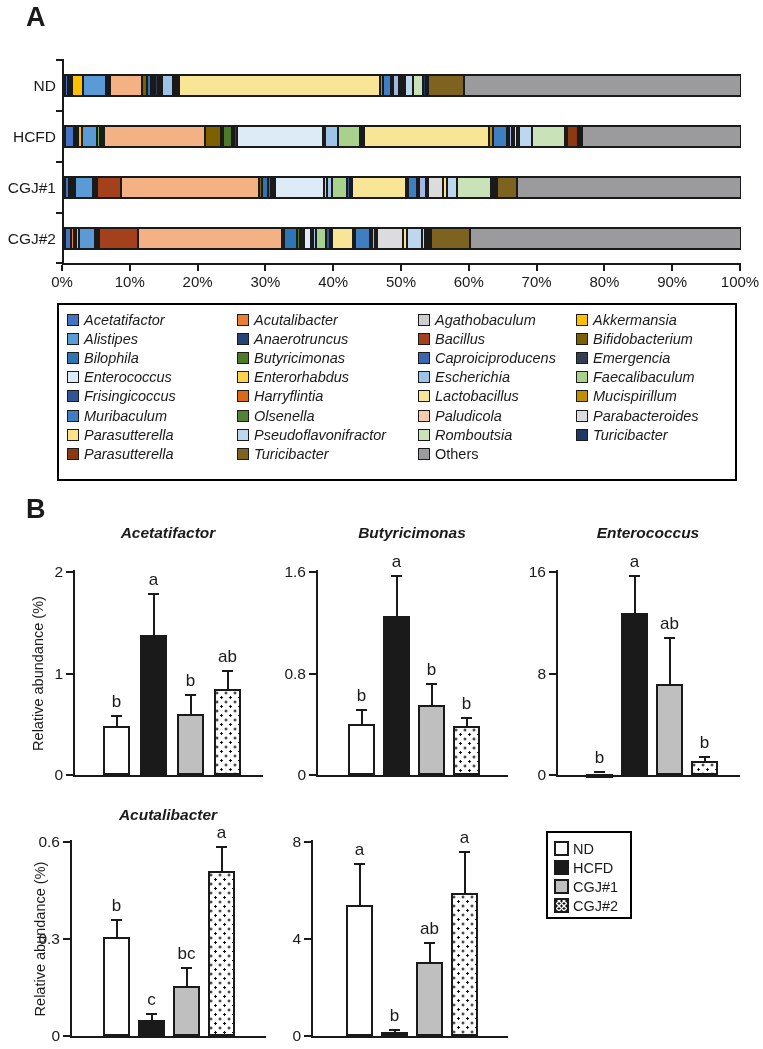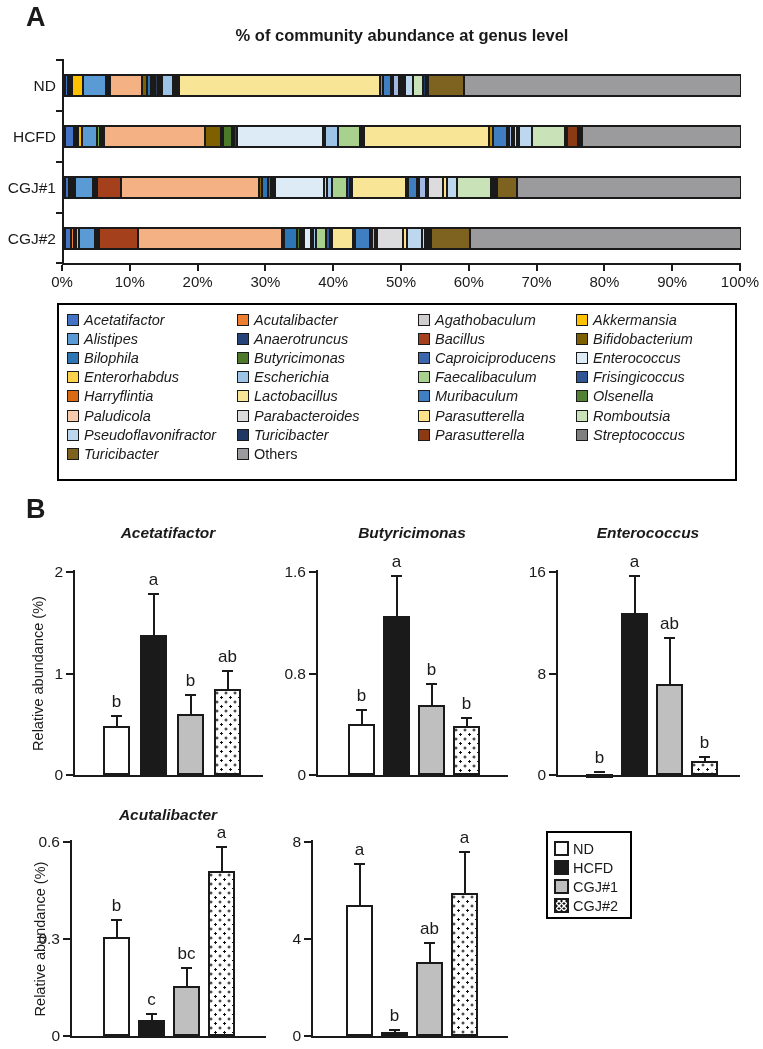--- a/index.html
+++ b/index.html
@@ -33,21 +33,20 @@
   .sw2.fill-dotted{background-size:5px 5px;background-position:0.5px 1px,3px 3.5px;}
   .sig{font-size:17px;text-align:center;}
   .b-legend{border:2.5px solid #000;box-sizing:border-box;background:#fff;padding:6px 0 0 6px;}
   .b-lg-item{display:flex;align-items:center;gap:4px;height:19px;font-size:14.5px;}
 </style>
 </head>
 <body>
 
 <div id="stage">
   <div class="abs panel-letter" style="left:26px;top:2px;">A</div>
-  <div class="abs a-title" style="left:63px;top:26px;width:678px;">% of community abundance at genus level</div>
 
   <div id="a-root" class="abs" style="left:0;top:0;width:763px;height:500px;">
       <div class="axis abs" style="left: 62px; top: 59px; width: 2px; height: 206px;"></div>
       <div class="axis abs" style="left: 62px; top: 263px; width: 679px; height: 2px;"></div>
       <div class="tick abs" style="left: 56px; top: 59px; width: 6px; height: 2px;"></div>
       <div class="tick abs" style="left: 56px; top: 110px; width: 6px; height: 2px;"></div>
       <div class="tick abs" style="left: 56px; top: 161px; width: 6px; height: 2px;"></div>
       <div class="tick abs" style="left: 56px; top: 212px; width: 6px; height: 2px;"></div>
       <div class="tick abs" style="left: 56px; top: 262px; width: 6px; height: 2px;"></div>
       <div class="tick abs" style="left: 61px; top: 265px; width: 2px; height: 6px;"></div>
@@ -264,20 +263,24 @@
         </div>
         <div class="lg-item it">
           <div class="sw" style="background: rgb(76, 122, 40);"></div>
           <div>Butyricimonas</div>
         </div>
         <div class="lg-item it">
           <div class="sw" style="background: rgb(59, 102, 174);"></div>
           <div>Caproiciproducens</div>
         </div>
         <div class="lg-item it">
+          <div class="sw" style="background: rgb(51, 63, 80);"></div>
+          <div>Emergencia</div>
+        </div>
+        <div class="lg-item it">
           <div class="sw" style="background: rgb(221, 235, 247);"></div>
           <div>Enterococcus</div>
         </div>
         <div class="lg-item it">
           <div class="sw" style="background: rgb(255, 210, 75);"></div>
           <div>Enterorhabdus</div>
         </div>
         <div class="lg-item it">
           <div class="sw" style="background: rgb(157, 195, 230);"></div>
           <div>Escherichia</div>
@@ -292,58 +295,58 @@
         </div>
         <div class="lg-item it">
           <div class="sw" style="background: rgb(220, 105, 20);"></div>
           <div>Harryflintia</div>
         </div>
         <div class="lg-item it">
           <div class="sw" style="background: rgb(248, 230, 150);"></div>
           <div>Lactobacillus</div>
         </div>
         <div class="lg-item it">
+          <div class="sw" style="background: rgb(191, 143, 0);"></div>
+          <div>Mucispirillum</div>
+        </div>
+        <div class="lg-item it">
           <div class="sw" style="background: rgb(62, 126, 193);"></div>
           <div>Muribaculum</div>
         </div>
         <div class="lg-item it">
           <div class="sw" style="background: rgb(84, 130, 53);"></div>
           <div>Olsenella</div>
         </div>
         <div class="lg-item it">
           <div class="sw" style="background: rgb(248, 203, 173);"></div>
           <div>Paludicola</div>
         </div>
         <div class="lg-item it">
           <div class="sw" style="background: rgb(220, 220, 222);"></div>
           <div>Parabacteroides</div>
         </div>
         <div class="lg-item it">
           <div class="sw" style="background: rgb(255, 226, 138);"></div>
           <div>Parasutterella</div>
         </div>
         <div class="lg-item it">
+          <div class="sw" style="background: rgb(189, 215, 238);"></div>
+          <div>Pseudoflavonifractor</div>
+        </div>
+        <div class="lg-item it">
           <div class="sw" style="background: rgb(201, 226, 184);"></div>
           <div>Romboutsia</div>
         </div>
         <div class="lg-item it">
-          <div class="sw" style="background: rgb(189, 215, 238);"></div>
-          <div>Pseudoflavonifractor</div>
-        </div>
-        <div class="lg-item it">
           <div class="sw" style="background: rgb(31, 56, 100);"></div>
           <div>Turicibacter</div>
         </div>
         <div class="lg-item it">
           <div class="sw" style="background: rgb(140, 58, 18);"></div>
           <div>Parasutterella</div>
-        </div>
-        <div class="lg-item it">
-          <div class="sw" style="background: rgb(127, 127, 127);"></div>
-          <div>Streptococcus</div>
         </div>
         <div class="lg-item it">
           <div class="sw" style="background: rgb(125, 98, 32);"></div>
           <div>Turicibacter</div>
         </div>
         <div class="lg-item">
           <div class="sw" style="background: rgb(155, 155, 157);"></div>
           <div>Others</div>
         </div>
       </div>

